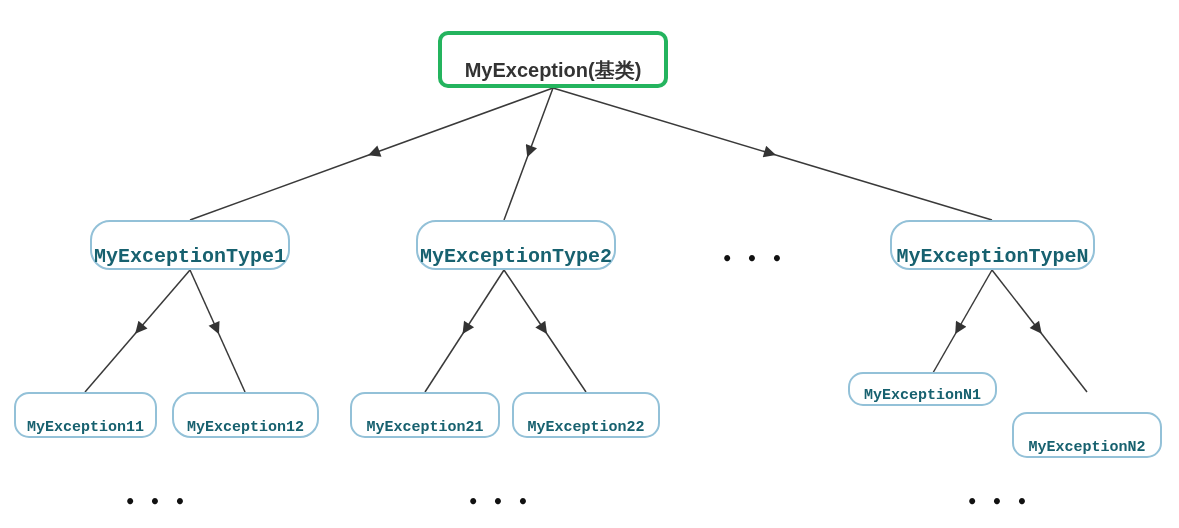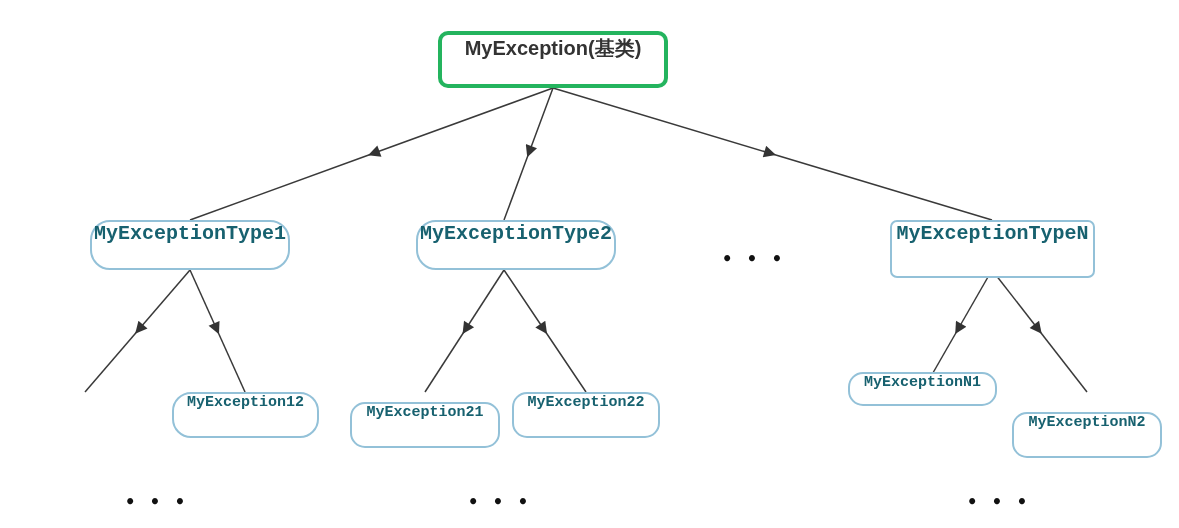--- a/index.html
+++ b/index.html
@@ -19,21 +19,21 @@
     position: absolute;
     left: 0;
     top: 0;
     width: 1179px;
     height: 528px;
     pointer-events: none;
   }
   .node {
     position: absolute;
     display: flex;
-    align-items: flex-start;
+    align-items: flex-end;
     justify-content: center;
     background: #ffffff;
     box-sizing: border-box;
     white-space: nowrap;
   }
   .root-node {
     border: 4px solid #24b45e;
     border-radius: 10px;
     color: #333333;
     font-family: "Liberation Sans", sans-serif;
@@ -94,30 +94,33 @@
   <div class="node root-node" style="left:438px; top:31px; width:230px; height:57px;">
     <span>MyException(基类)</span>
   </div>
 
   <div class="node type-node" style="left:90px; top:220px; width:200px; height:50px;">
     <span>MyExceptionType1</span>
   </div>
   <div class="node type-node" style="left:416px; top:220px; width:200px; height:50px;">
     <span>MyExceptionType2</span>
   </div>
-  <div class="node type-node" style="left:890px; top:220px; width:205px; height:58px;border-radius:7px;">
+  <div class="node type-node" style="left:890px; top:220px; width:205px; height:50px;">
     <span>MyExceptionTypeN</span>
   </div>
 
   <div class="ellipsis" style="left:706px; top:245px; width:92px;">•••</div>
 
+  <div class="node leaf-node" style="left:14px; top:392px; width:143px; height:46px;">
+    <span>MyException11</span>
+  </div>
   <div class="node leaf-node" style="left:172px; top:392px; width:147px; height:46px;border-radius:19px;">
     <span>MyException12</span>
   </div>
-  <div class="node leaf-node" style="left:350px; top:402px; width:150px; height:46px;">
+  <div class="node leaf-node" style="left:350px; top:392px; width:150px; height:46px;">
     <span>MyException21</span>
   </div>
   <div class="node leaf-node" style="left:512px; top:392px; width:148px; height:46px;font-family:Liberation Mono, monospace;">
     <span>MyException22</span>
   </div>
   <div class="node leaf-node" style="left:848px; top:372px; width:149px; height:34px;">
     <span>MyExceptionN1</span>
   </div>
   <div class="node leaf-node" style="left:1012px; top:412px; width:150px; height:46px;">
     <span>MyExceptionN2</span>

